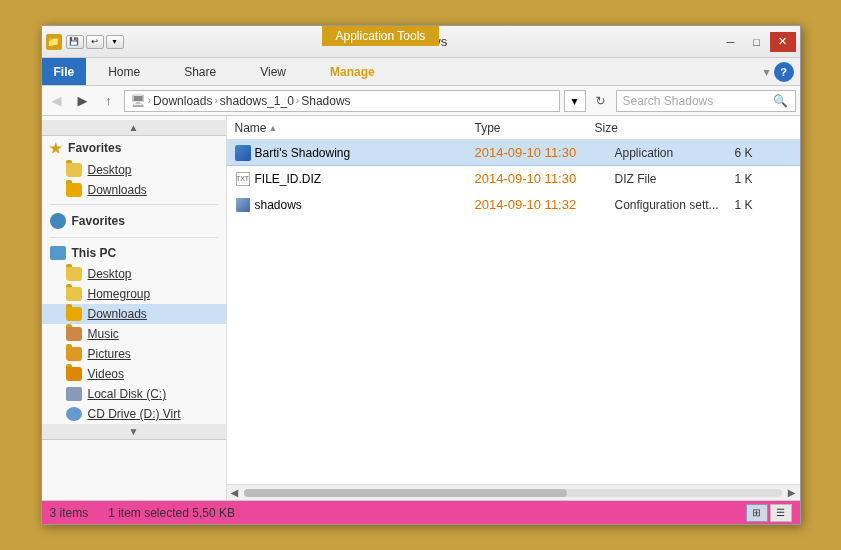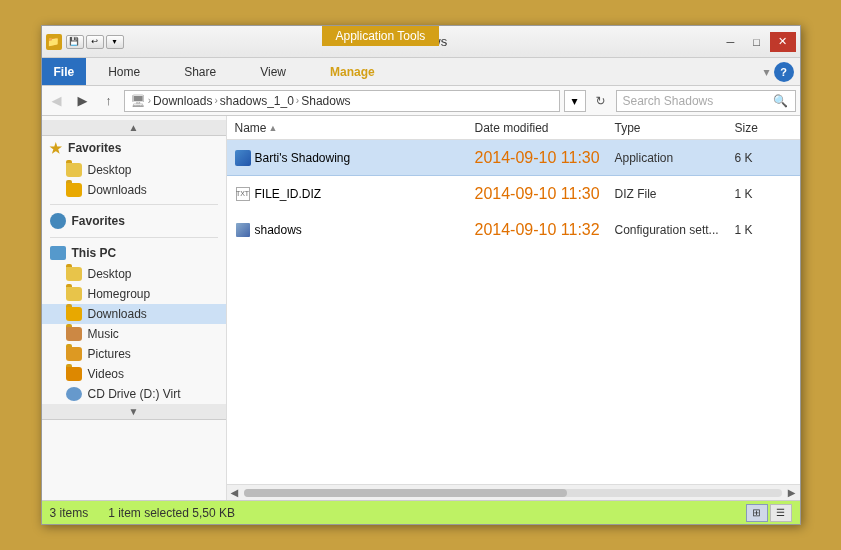--- a/index.html
+++ b/index.html
@@ -243,20 +243,21 @@
       cursor: pointer;
     }
     .sidebar-item {
       display: flex;
       align-items: center;
       padding: 3px 8px 3px 24px;
       font-size: 12px;
       color: #333;
       gap: 6px;
       cursor: pointer;
+      text-decoration: underline;
     }
     .sidebar-item.selected { background: #cce0f5; }
     .folder-icon {
       width: 16px;
       height: 14px;
       background: #d4a017;
       border-radius: 0 3px 3px 3px;
       position: relative;
       display: inline-block;
       flex-shrink: 0;
@@ -326,21 +327,21 @@
     .col-date { width: 140px; padding: 0 4px; display: flex; align-items: center; }
     .col-type { width: 120px; padding: 0 4px; display: flex; align-items: center; }
     .col-size { width: 60px; padding: 0 4px; display: flex; align-items: center; }
     .file-list {
       flex: 1;
       overflow-y: auto;
     }
     .file-row {
       display: flex;
       align-items: center;
-      height: 36px;
+      height: 26px;
       padding: 0 4px;
       cursor: pointer;
       border-bottom: 1px solid transparent;
     }
     .file-row.selected { background: #cce0f5; border-bottom: 1px solid #aac8e8; }
     .file-icon {
       width: 16px;
       height: 16px;
       margin-right: 4px;
       display: inline-flex;
@@ -365,21 +366,21 @@
       align-items: center;
       justify-content: center;
       color: #666;
     }
     .cfg-icon {
       background: linear-gradient(135deg, #88aacc, #4466aa);
       width: 14px;
       height: 14px;
       border-radius: 1px;
     }
-    .date-text { color: #e07000; font-size: 16px; }
+    .date-text { color: #e07000; font-size: 13px; }
     .type-text { color: #333; font-size: 12px; }
     .size-text { color: #333; font-size: 12px; text-align: right; }
     
     .hscroll {
       height: 16px;
       background: #f0f0f0;
       border-top: 1px solid #ddd;
       display: flex;
       align-items: center;
       padding: 0 2px;
@@ -402,21 +403,21 @@
     }
     .scroll-arrow {
       font-size: 10px;
       color: #666;
       cursor: pointer;
       padding: 0 2px;
     }
     
     .status-bar {
       height: 24px;
-      background: #bef264;
+      background: #ec4899;
       border-top: 1px solid #ccc;
       display: flex;
       align-items: center;
       padding: 0 8px;
       gap: 20px;
       font-size: 12px;
       color: #333;
     }
     .status-right {
       margin-left: auto;
@@ -548,36 +549,37 @@
       </div>
       <div class="sidebar-item">
         <span class="folder-icon" style="background:#dd9922;"></span>
         <span>Pictures</span>
       </div>
       <div class="sidebar-item">
         <span class="folder-icon" style="background:#dd8800;"></span>
         <span>Videos</span>
       </div>
       <div class="sidebar-item">
+        <span style="width:16px;height:14px;background:#8899bb;border-radius:2px;display:inline-block;flex-shrink:0;"></span>
+        <span>Local Disk (C:)</span>
+      </div>
+      <div class="sidebar-item">
         <span style="width:16px;height:14px;background:#6699cc;border-radius:50%;display:inline-block;flex-shrink:0;"></span>
         <span>CD Drive (D:) Virt</span>
       </div>
 
       <div class="sidebar-scroll-down" style="margin-top:auto;">▼</div>
     </div>
 
     <div class="file-area">
 
       <div class="column-header">
         <div class="col-name">
           <span>Name</span>
           <span class="col-sort-arrow">▲</span>
-        </div>
-        <div class="col-date">
-          <span>Date modified</span>
         </div>
         <div class="col-type">
           <span>Type</span>
         </div>
         <div class="col-size">
           <span>Size</span>
         </div>
       </div>
 
       <div class="file-list">

